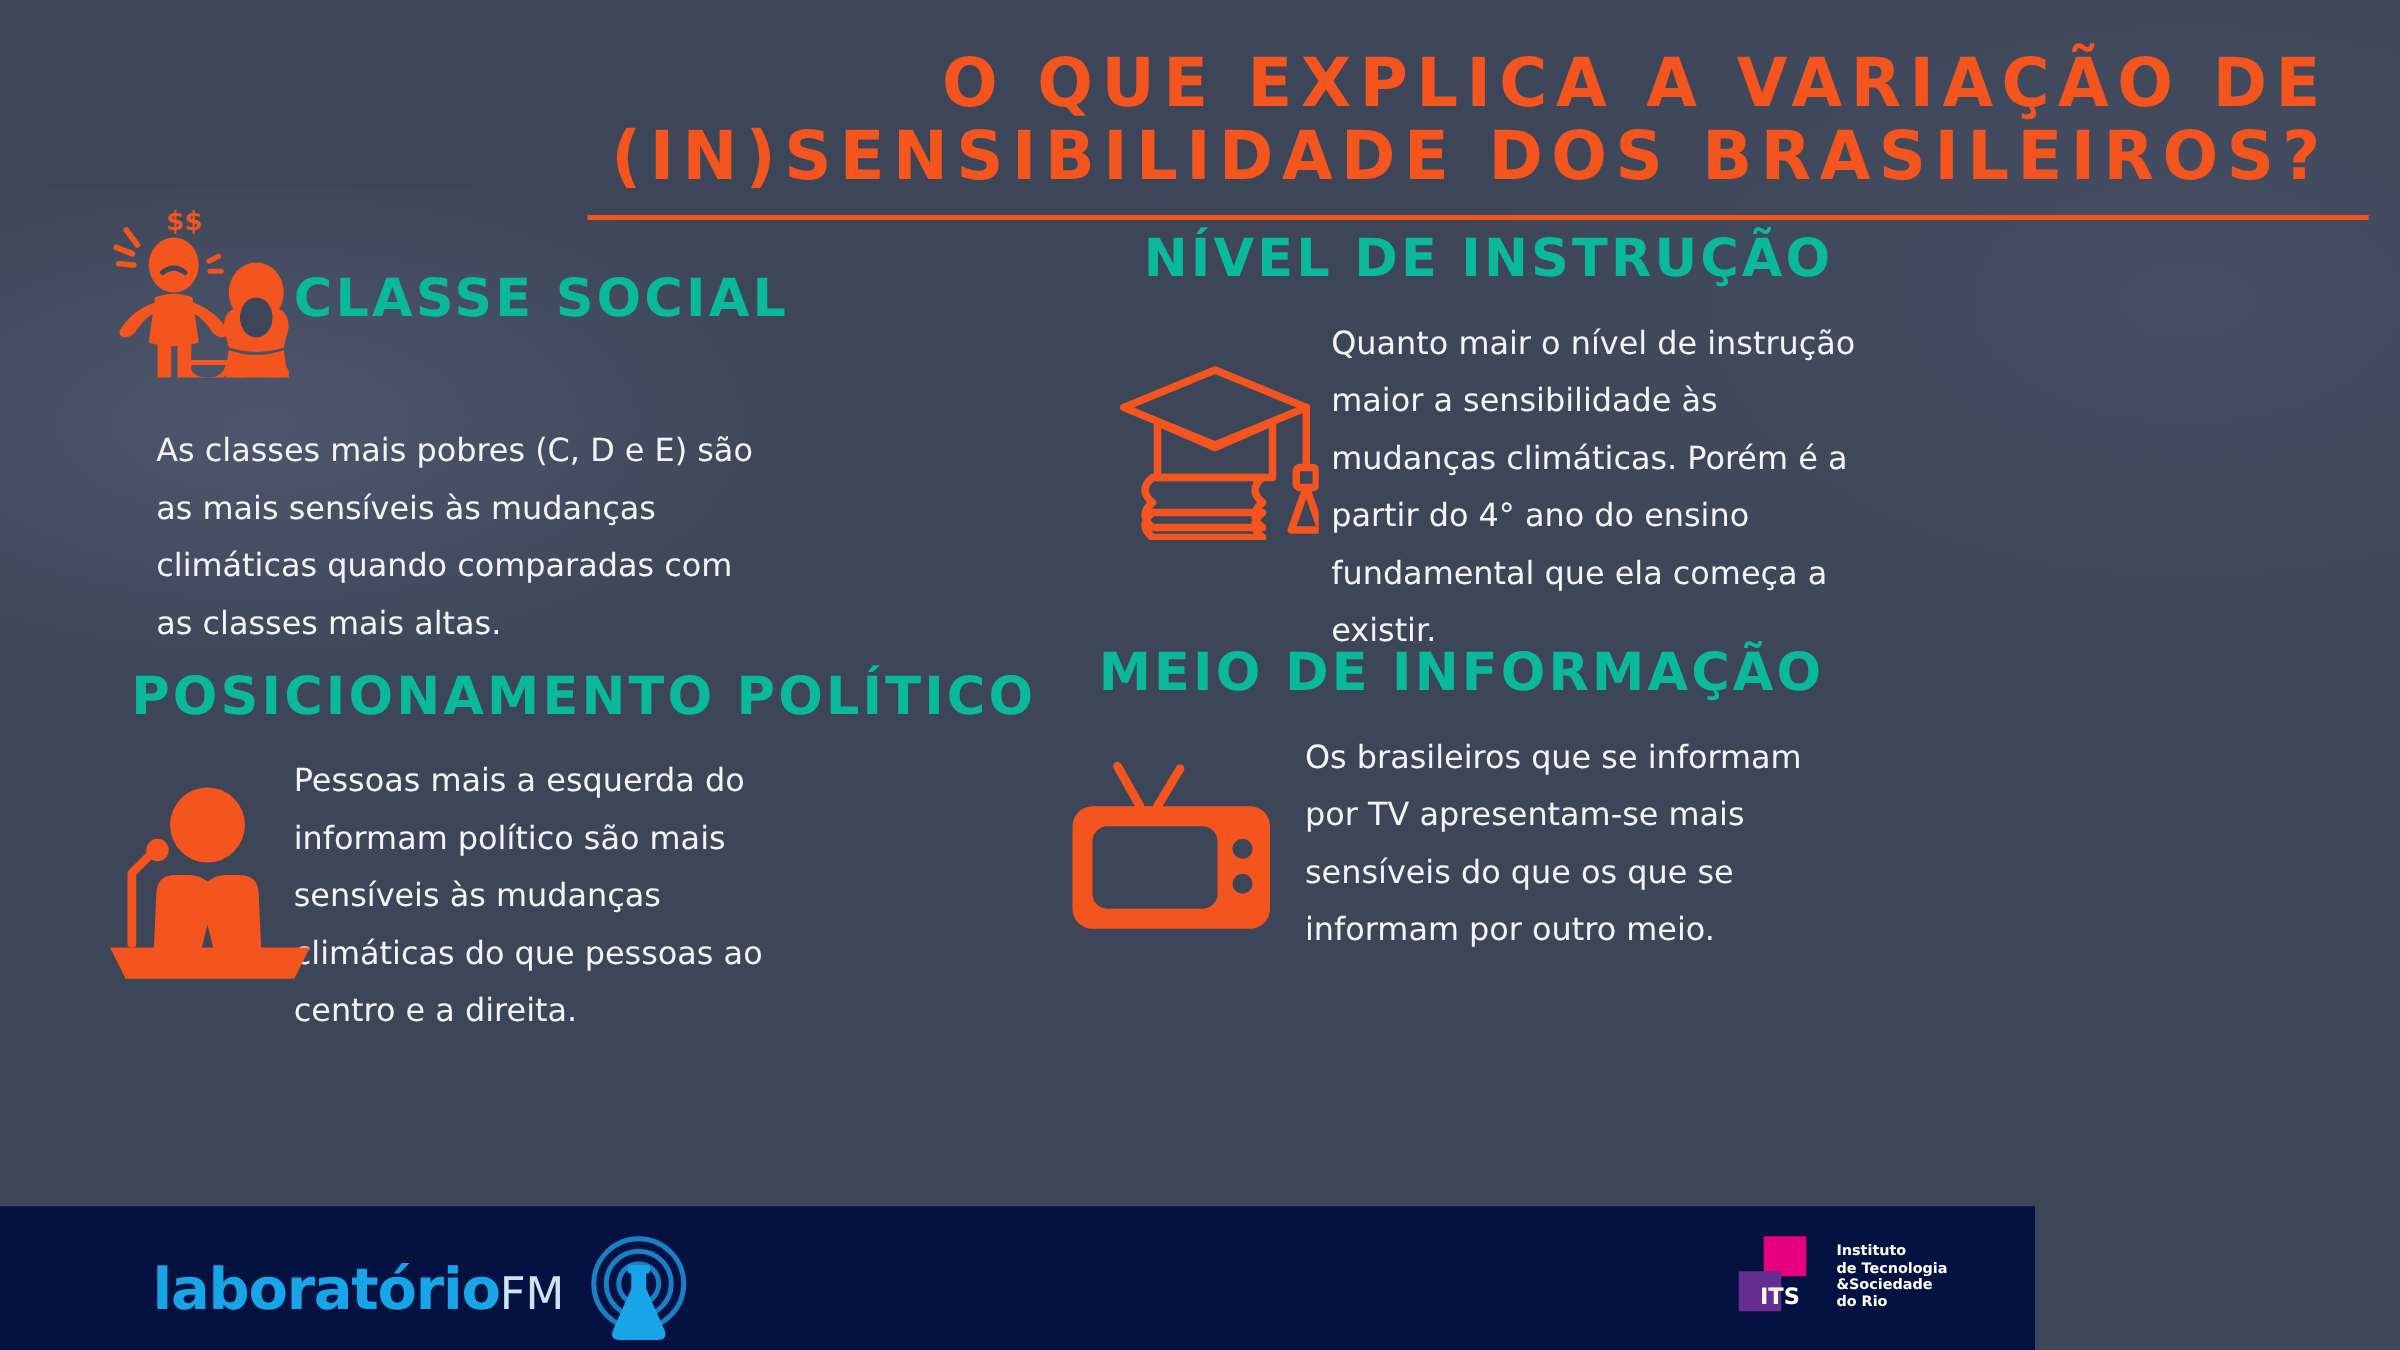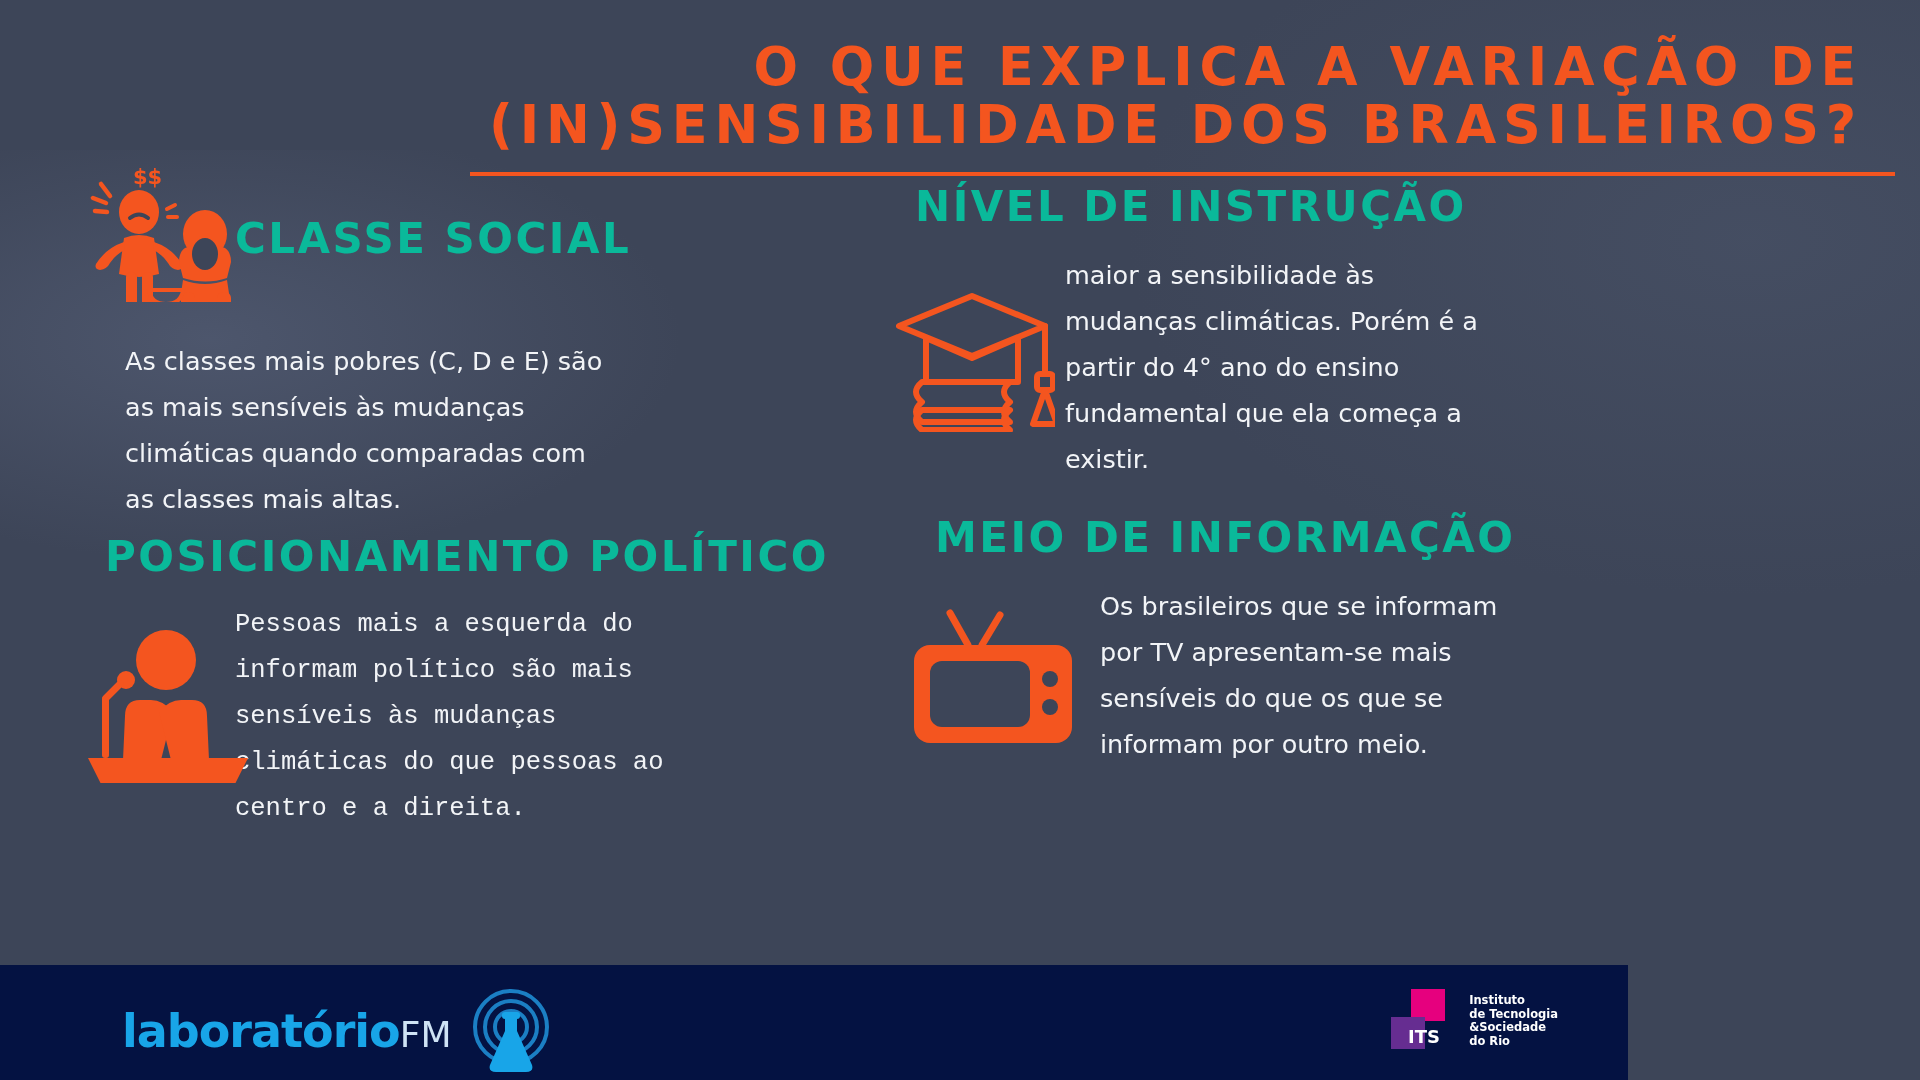--- a/index.html
+++ b/index.html
@@ -83,21 +83,21 @@
     font-size: 25.5px;
     line-height: 46px;
     font-weight: 400;
   }
   .body-text div { white-space: nowrap; }
 
   
   #sec-classe-social       { left: 95px;  top: 200px;  width: 760px; }
   #sec-nivel-instrucao     { left: 890px; top: 184px;  width: 1000px; }
   #sec-posicionamento      { left: 85px;  top: 515px;  width: 800px; margin-top: 19px; }
-  #sec-meio-informacao     { left: 910px; top: 515px;  width: 1000px; }
+  #sec-meio-informacao     { left: 854px; top: 515px;  width: 1000px; }
 
   .icon-abs { position: absolute; }
 
   
   .footer {
     position: absolute;
     left: 0; bottom: 0;
     width: 1628px; height: 115px;
     background: #041242;
   }
@@ -214,32 +214,33 @@
           <path d="M155 44 L155 92"></path>
           <rect x="147" y="92" width="16" height="16" rx="3"></rect>
           <path d="M155 108 L143 142 L167 142 Z"></path>
 
           <path d="M32 100 q-12 10 0 20 q-12 10 0 20 L120 140 q-12 -10 0 -20 q-12 -10 0 -20 Z"></path>
 
           <path d="M32 128 q-12 10 0 20 L120 148 q-12 -10 0 -20 Z"></path>
         </svg>
       </div>
       <div class="body-text" style="margin-left:175px;">
+        <div>Quanto mair o nível de instrução</div>
         <div>maior a sensibilidade às</div>
         <div>mudanças climáticas. Porém é a</div>
         <div>partir do 4° ano do ensino</div>
         <div>fundamental que ela começa a</div>
         <div>existir.</div>
       </div>
     </div>
   </div>
 
   <div class="col" id="sec-posicionamento">
     <div class="heading" style="margin-left:20px;">POSICIONAMENTO POLÍTICO</div>
-    <div style="position:relative;margin-top:22px;font-family:Liberation Mono, monospace;">
+    <div style="position:relative;margin-top:22px;">
       <div class="icon-abs" style="left:-5px; top:16px;">
         <svg width="175" height="165" viewBox="0 0 175 165" fill="#f4551f" xmlns="http://www.w3.org/2000/svg">
 
           <circle cx="86" cy="42" r="30"></circle>
 
           <path d="M60 82 q-15 0 -15 16 l-2 44 l38 0 l12 -48 q-10 -12 -22 -12 z"></path>
 
           <path d="M112 82 q15 0 15 16 l2 44 l-38 0 l-12 -48 q10 -12 22 -12 z"></path>
 
           <g>

